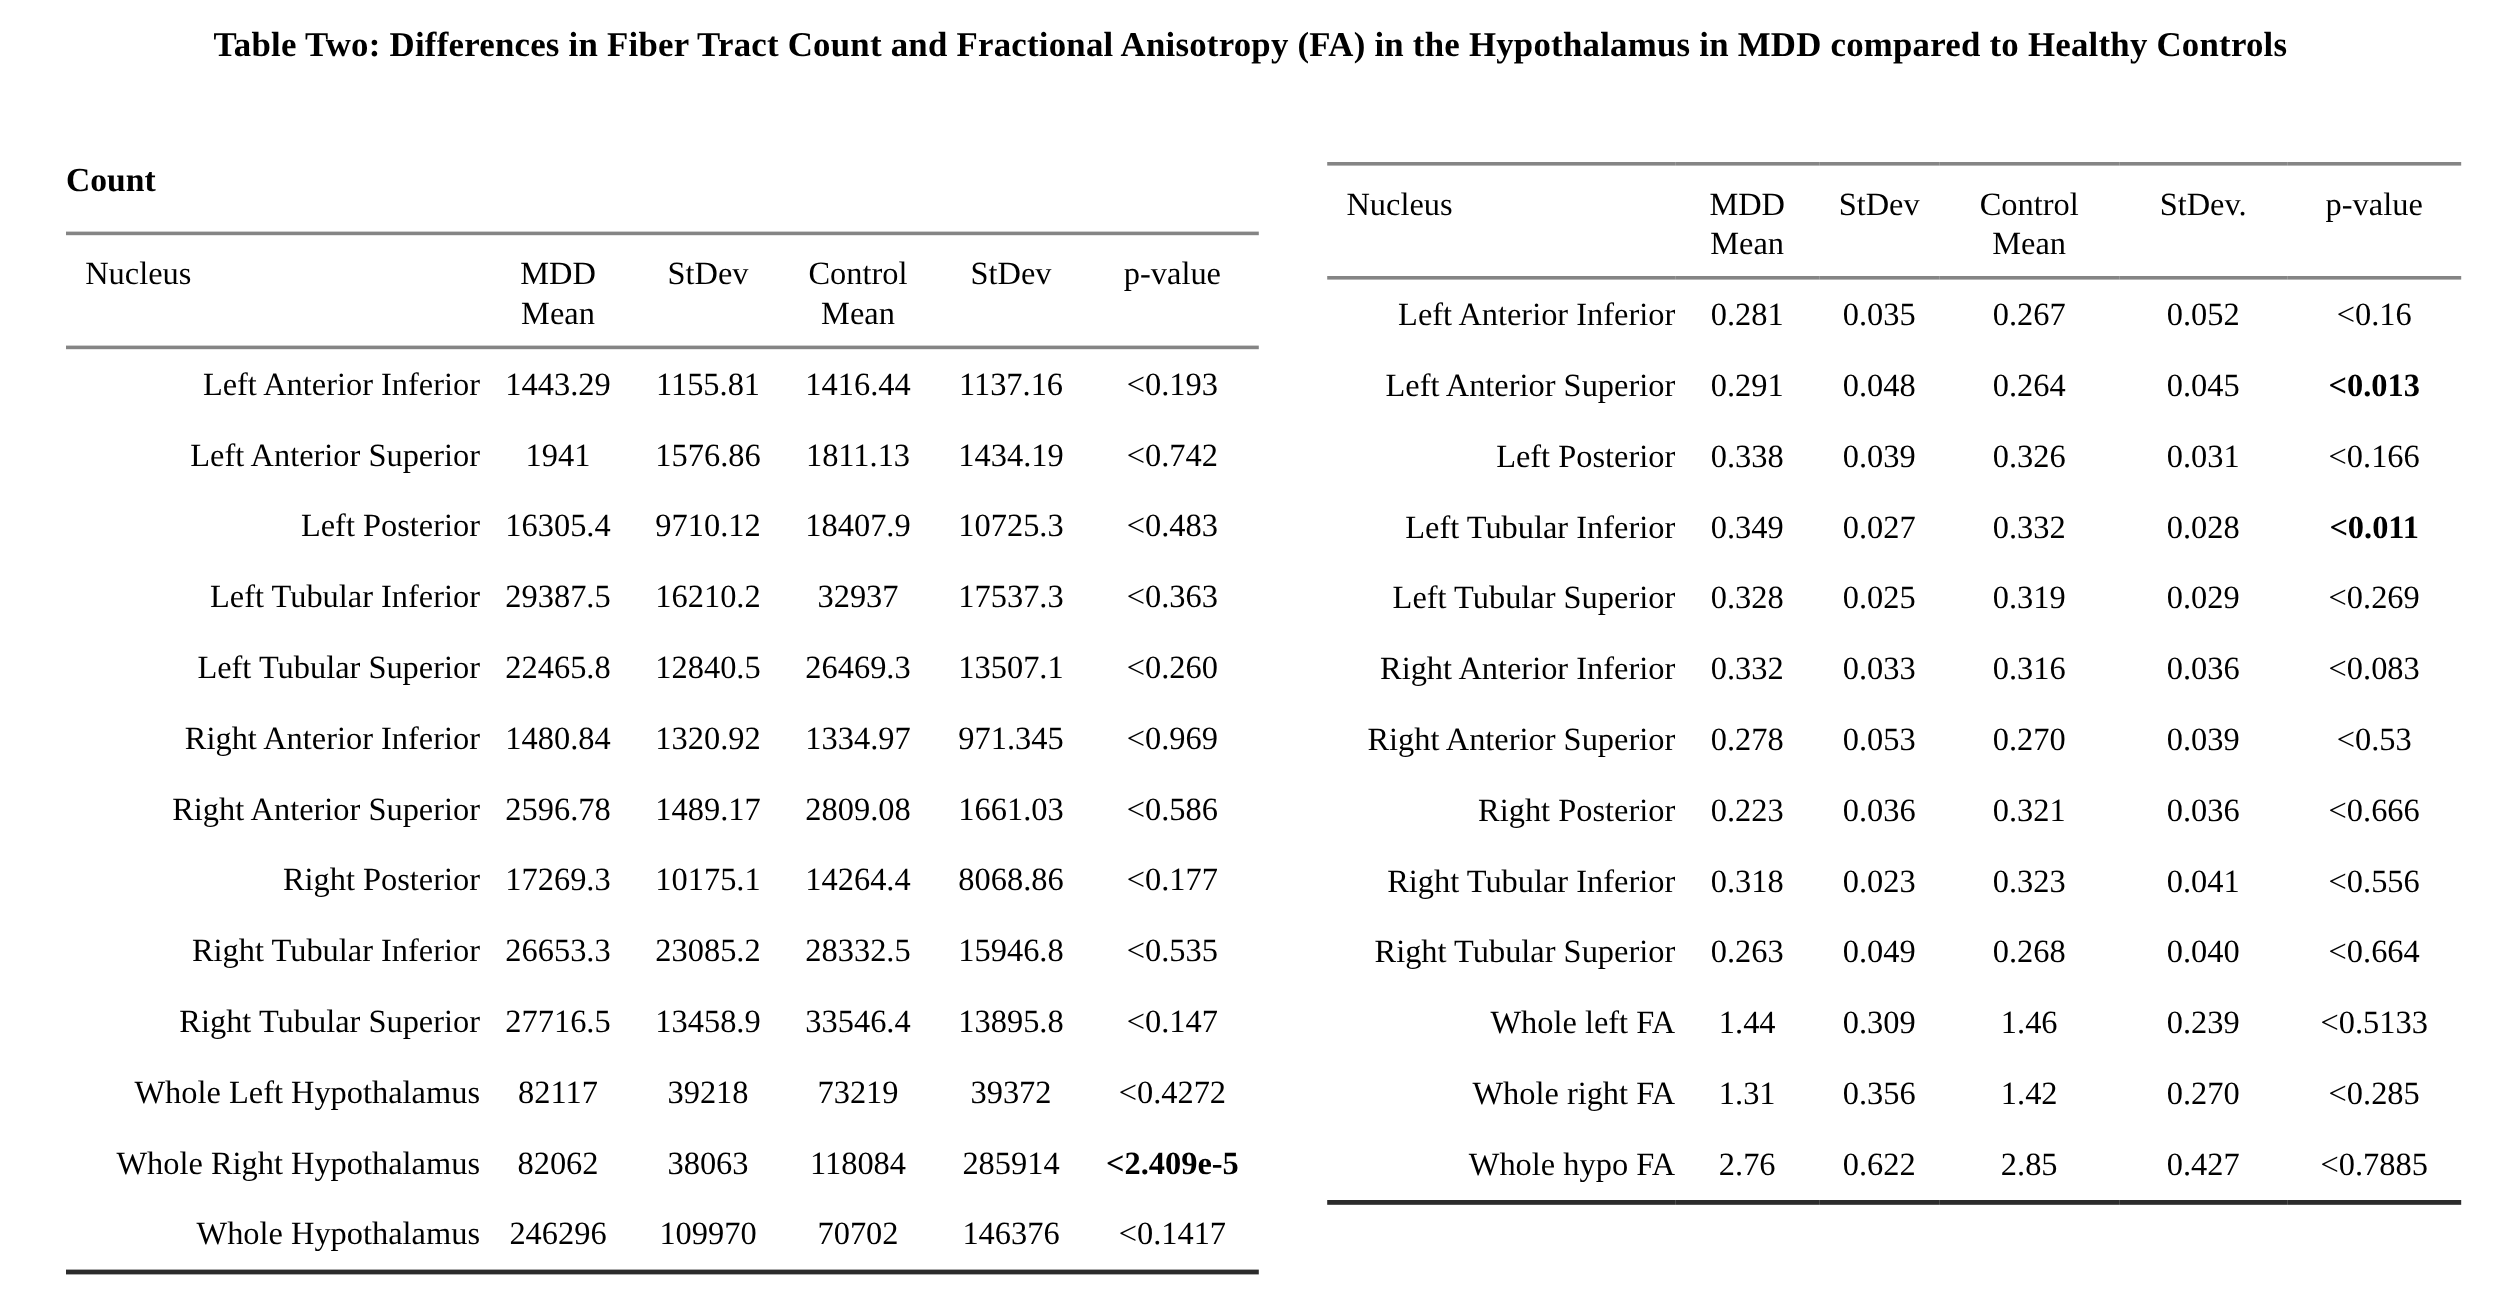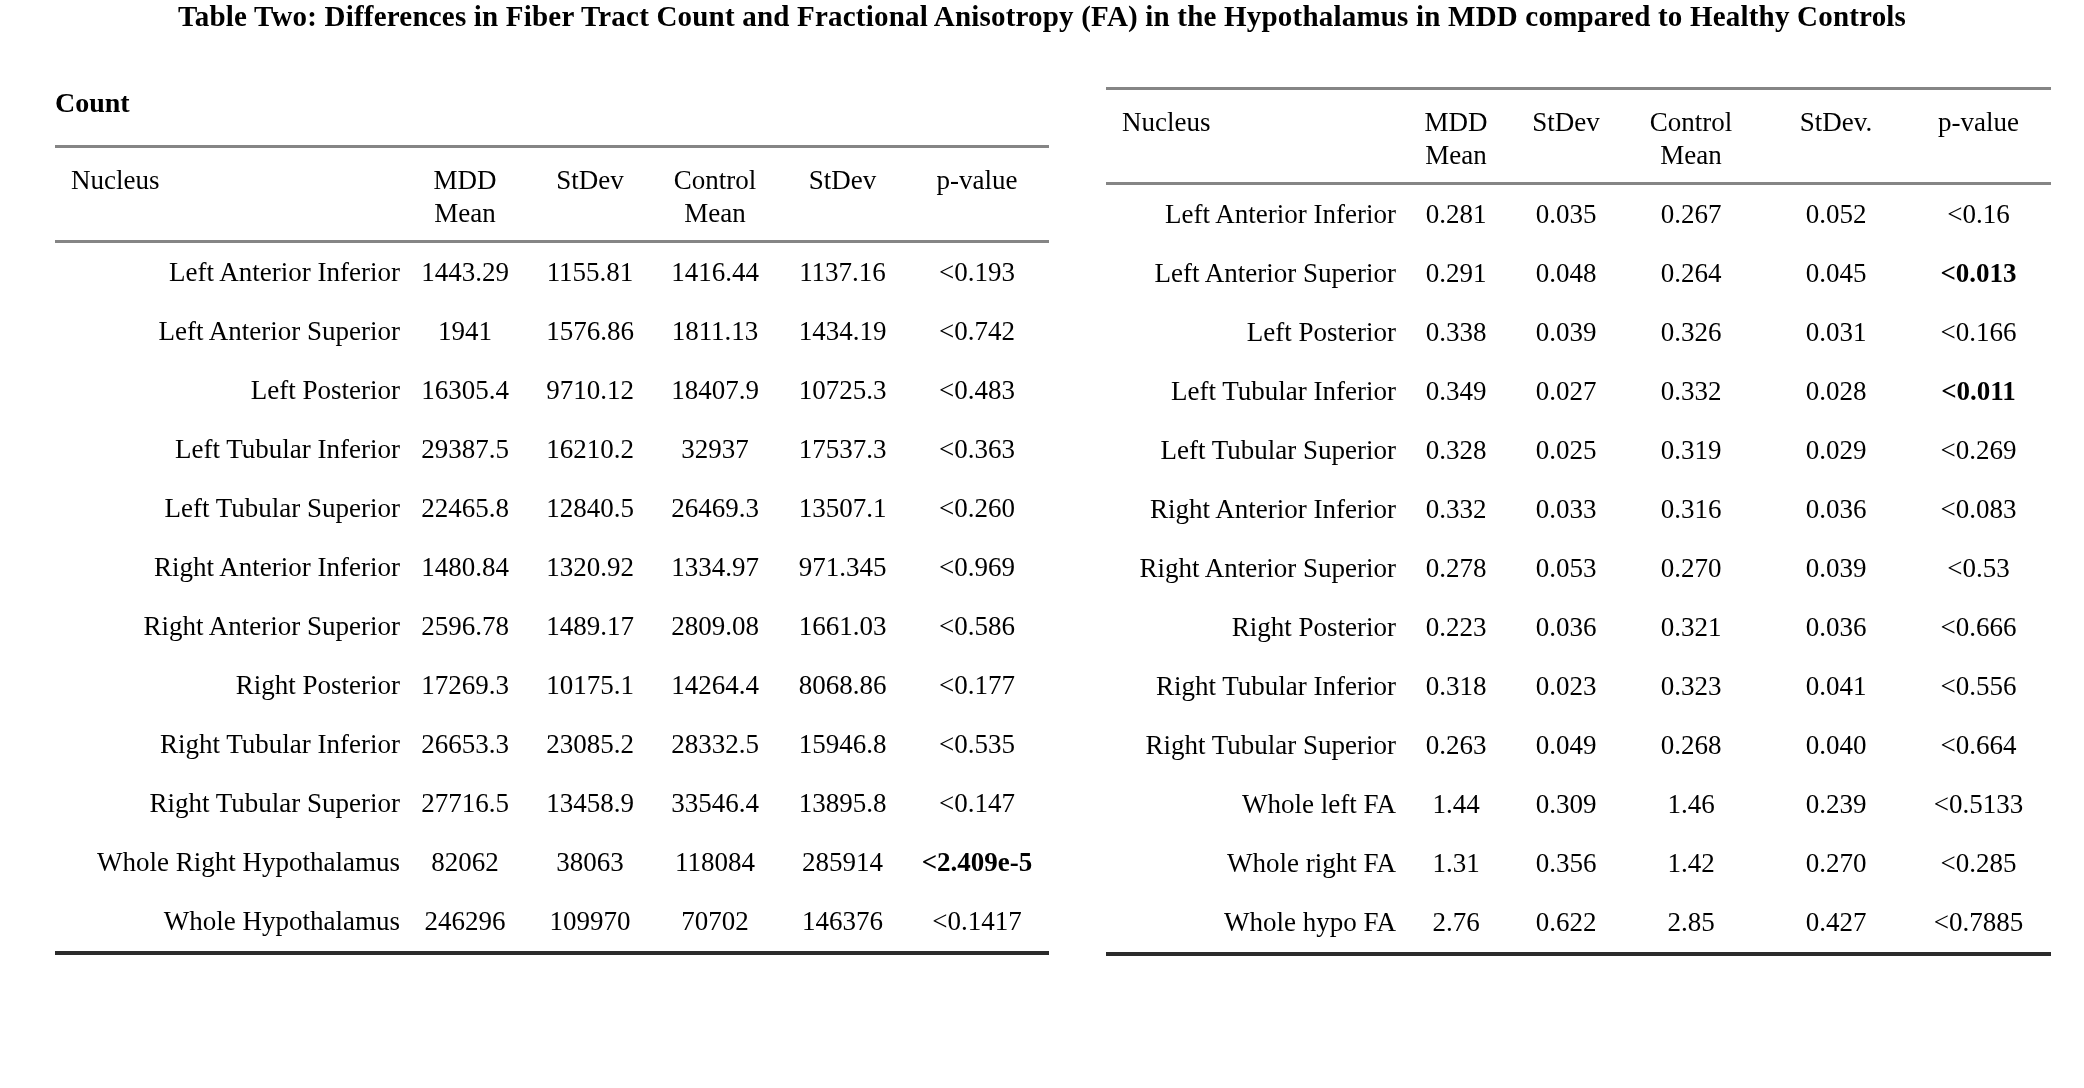--- a/index.html
+++ b/index.html
@@ -10,28 +10,29 @@
     font-family: "Liberation Serif", "DejaVu Serif", serif;
   }
   .page {
     position: relative;
     width: 2084px;
     height: 1088px;
     background: #ffffff;
     overflow: hidden;
   }
   .page-title {
+    padding-top: 22px;
     text-align: center;
     font-weight: bold;
     font-size: 29px;
     letter-spacing: 0.2px;
   }
   .tables-wrap {
     display: flex;
-    margin-top: 54px;
+    margin-top: 80px;
     padding-left: 55px;
     gap: 57px;
     align-items: flex-start;
   }
   .section-label {
     font-weight: bold;
     font-size: 28px;
     margin-bottom: 26px;
   }
   table.data-table {
@@ -187,20 +188,28 @@
             </tr>
             <tr>
               <td>Right Tubular Superior</td>
               <td>27716.5</td>
               <td>13458.9</td>
               <td>33546.4</td>
               <td>13895.8</td>
               <td>&lt;0.147</td>
             </tr>
             <tr>
+              <td>Whole Left Hypothalamus</td>
+              <td>82117</td>
+              <td>39218</td>
+              <td>73219</td>
+              <td>39372</td>
+              <td>&lt;0.4272</td>
+            </tr>
+            <tr>
               <td>Whole Right Hypothalamus</td>
               <td>82062</td>
               <td>38063</td>
               <td>118084</td>
               <td>285914</td>
               <td class="bold">&lt;2.409e-5</td>
             </tr>
             <tr>
               <td>Whole Hypothalamus</td>
               <td>246296</td>

